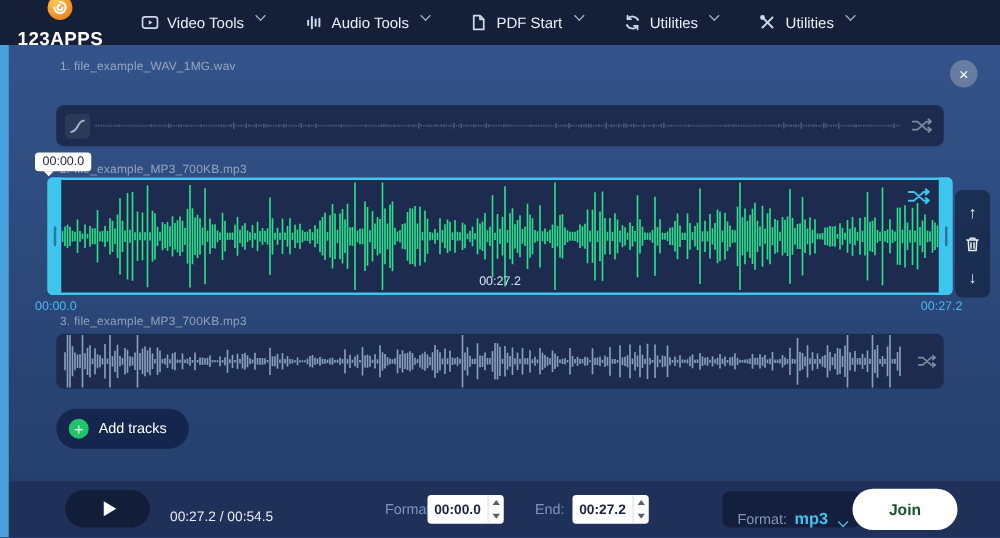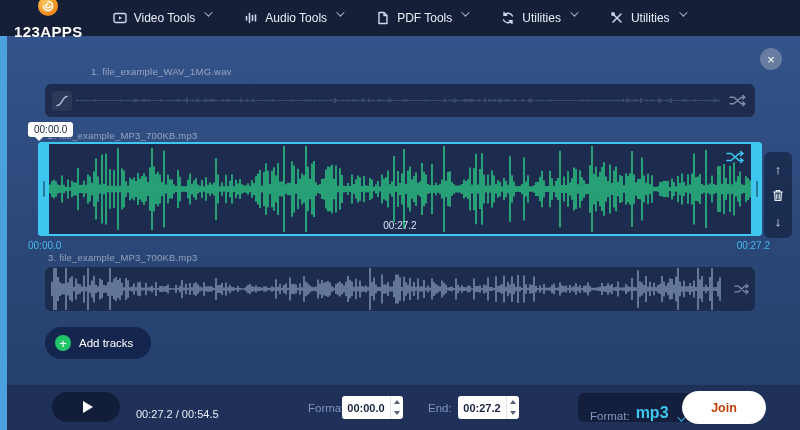--- a/index.html
+++ b/index.html
@@ -91,24 +91,24 @@
                     font-size:11px; font-weight:bold; color:#1a2440; font-family:"Liberation Sans",sans-serif; }
   .spinner { width:13px; border-left:1px solid #dfe3ea; display:flex; flex-direction:column; }
   .spinner span { flex:1; display:flex; align-items:center; justify-content:center; cursor:pointer; }
   .tri-up { width:0; height:0; border-left:3px solid transparent; border-right:3px solid transparent;
             border-bottom:4px solid #555f75; }
   .tri-dn { width:0; height:0; border-left:3px solid transparent; border-right:3px solid transparent;
             border-top:4px solid #555f75; }
   .format-btn { position:absolute; left:578px; top:8px; height:29px; border-radius:6px; background:#131f3d;
                 display:flex; align-items:flex-end; gap:6px; padding:0 12px; cursor:pointer; }
   .format-btn .flabel { color:#8296bd; font-size:11.5px; }
-  .format-btn .fval { color:#3ec6ef; font-size:16px; font-weight:bold; }
+  .format-btn .fval { color:#3ec6ef; font-size:13px; font-weight:bold; }
   .format-btn .chev { border-color:#3ec6ef; }
   .join-btn { position:absolute; left:682px; top:6px; width:84px; height:33px; border-radius:17px;
-              background:#fff; color:#c2410c; font-size:12.5px; font-weight:bold;
+              background:#fff; color:#14532d; font-size:12.5px; font-weight:bold;
               display:flex; align-items:center; justify-content:center; cursor:pointer; }
 </style>
 </head>
 <body>
 
 <div class="navbar">
   <div class="logo">
     <span class="logo-mark">
       <svg width="14" height="14" viewBox="0 0 14 14" fill="none" stroke="#fff" stroke-width="1.6" stroke-linecap="round">
         <path d="M7 2.5a4.5 4.5 0 1 1-4.5 4.5"></path>
@@ -131,21 +131,21 @@
         <path d="M2.5 9V5.5M5.5 11.5V2.5M8.5 9.5V4.5M11.5 10V4"></path>
       </svg>
       <span>Audio Tools</span>
       <span class="chev"></span>
     </div>
     <div class="menu-item">
       <svg width="14" height="14" viewBox="0 0 14 14" fill="none" stroke="currentColor" stroke-width="1.4" stroke-linejoin="round">
         <path d="M3 1.5h5l3 3v8H3z"></path>
           <path d="M8 1.5v3h3"></path>
       </svg>
-      <span>PDF Tools</span>
+      <span>PDF Start</span>
       <span class="chev"></span>
     </div>
     <div class="menu-item">
       <svg width="14" height="14" viewBox="0 0 14 14" fill="none" stroke="currentColor" stroke-width="1.4" stroke-linecap="round">
         <path d="M11.5 5A5 5 0 0 0 3 4.2M3 1.5v2.8h2.8"></path>
           <path d="M2.5 9a5 5 0 0 0 8.5.8M11 12.5V9.7H8.2"></path>
       </svg>
       <span>Utilities</span>
       <span class="chev"></span>
     </div>
@@ -159,21 +159,21 @@
     </div>
   </div>
 </div>
 
 <div class="main">
 
   <div class="close-btn">
     <span>×</span>
   </div>
 
-  <div class="track-label" style="left:48px; top:30px;margin-left:43px;">1. file_example_WAV_1MG.wav</div>
+  <div class="track-label" style="left:48px; top:12px;">1. file_example_WAV_1MG.wav</div>
   <div class="track-box" style="left:45px; top:48px; width:710px; height:33px;">
     <span class="fade-btn">
       <svg width="14" height="14" viewBox="0 0 14 14" fill="none" stroke="currentColor" stroke-width="1.5" stroke-linecap="round">
         <path d="M2 11.5C7.5 11.5 7 2.5 12 2.5"></path>
       </svg>
     </span>
     <div class="wave-area">
         <svg width="644" height="33">
           <path d="M1 15.6V17.4M3 15.9V17.1M5 15.9V17.1M7 15.9V17.1M9 15.9V17.1M11 15.7V17.3M13 15.9V17.1M15 15.9V17.1M17 15.9V17.1M19 15.5V17.5M21 15.9V17.1M23 15.9V17.1M25 15.9V17.1M27 15.9V17.1M29 15.9V17.1M31 15.9V17.1M33 15.9V17.1M35 15.9V17.1M37 15.9V17.1M39 15.9V17.1M41 15.9V17.1M43 15.9V17.1M45 15.4V17.6M47 15.8V17.2M49 15.9V17.1M51 15.7V17.3M53 15.9V17.1M55 15.9V17.1M57 15.7V17.3M59 14.5V18.5M61 15.3V17.7M63 15.9V17.1M65 15.9V17.1M67 15.3V17.7M69 15.3V17.7M71 15.9V17.1M73 15.5V17.5M75 15.9V17.1M77 15.9V17.1M79 15.9V17.1M81 15.9V17.1M83 15.9V17.1M85 15.2V17.8M87 15.9V17.1M89 15.9V17.1M91 15.9V17.1M93 15.9V17.1M95 15.9V17.1M97 15.9V17.1M99 15.7V17.3M101 15.6V17.4M103 15.3V17.7M105 15.9V17.1M107 15.7V17.3M109 15.4V17.6M111 13.7V19.3M113 15.9V17.1M115 15.9V17.1M117 15.6V17.4M119 15.9V17.1M121 14.7V18.3M123 15.6V17.4M125 15.9V17.1M127 15.9V17.1M129 14.8V18.2M131 15.6V17.4M133 15.6V17.4M135 14.9V18.1M137 15.3V17.7M139 15.5V17.5M141 15.9V17.1M143 15.9V17.1M145 15.9V17.1M147 15.3V17.7M149 15.9V17.1M151 14.9V18.1M153 15.4V17.6M155 15.9V17.1M157 15.9V17.1M159 15.9V17.1M161 15.9V17.1M163 15.7V17.3M165 14.4V18.6M167 15.9V17.1M169 15.9V17.1M171 15.3V17.7M173 15.9V17.1M175 15.9V17.1M177 14.7V18.3M179 15.9V17.1M181 15.9V17.1M183 15.9V17.1M185 15.9V17.1M187 15.9V17.1M189 15.9V17.1M191 15.8V17.2M193 15.9V17.1M195 15.9V17.1M197 15.2V17.8M199 15.9V17.1M201 15.9V17.1M203 15.9V17.1M205 15.9V17.1M207 15.9V17.1M209 15.9V17.1M211 15.9V17.1M213 15.9V17.1M215 15.9V17.1M217 15.4V17.6M219 15.9V17.1M221 15.9V17.1M223 15.9V17.1M225 15.9V17.1M227 15.9V17.1M229 15.5V17.5M231 15.4V17.6M233 15.4V17.6M235 15.7V17.3M237 15.9V17.1M239 15.5V17.5M241 15.9V17.1M243 15.7V17.3M245 15.9V17.1M247 15.9V17.1M249 15.9V17.1M251 15.7V17.3M253 15.9V17.1M255 15.4V17.6M257 15.9V17.1M259 14.1V18.9M261 15.6V17.4M263 15.9V17.1M265 15.9V17.1M267 15.5V17.5M269 15.9V17.1M271 15.9V17.1M273 15.4V17.6M275 15.9V17.1M277 15.5V17.5M279 15.4V17.6M281 15.7V17.3M283 15.9V17.1M285 15.7V17.3M287 14.2V18.8M289 15.9V17.1M291 15.9V17.1M293 14.4V18.6M295 15.9V17.1M297 15.6V17.4M299 15.9V17.1M301 15.9V17.1M303 15.3V17.7M305 15.7V17.3M307 15.8V17.2M309 15.9V17.1M311 15.7V17.3M313 14.6V18.4M315 15.3V17.7M317 15.9V17.1M319 15.9V17.1M321 15.9V17.1M323 15.9V17.1M325 15.9V17.1M327 15.4V17.6M329 15.5V17.5M331 15.6V17.4M333 15.9V17.1M335 15.9V17.1M337 15.9V17.1M339 15.9V17.1M341 15.9V17.1M343 15.9V17.1M345 15.9V17.1M347 15.9V17.1M349 15.4V17.6M351 15.9V17.1M353 15.7V17.3M355 15.9V17.1M357 15.9V17.1M359 15.9V17.1M361 15.9V17.1M363 15.9V17.1M365 15.9V17.1M367 15.9V17.1M369 14.4V18.6M371 15.9V17.1M373 15.8V17.2M375 15.7V17.3M377 15.5V17.5M379 14.3V18.7M381 15.5V17.5M383 15.9V17.1M385 15.9V17.1M387 15.7V17.3M389 15.1V17.9M391 15.5V17.5M393 15.1V17.9M395 14.9V18.1M397 15.3V17.7M399 15.9V17.1M401 15.9V17.1M403 15.2V17.8M405 15.9V17.1M407 15.9V17.1M409 13.9V19.1M411 15.9V17.1M413 15.1V17.9M415 15.5V17.5M417 15.8V17.2M419 15.0V18.0M421 15.9V17.1M423 14.8V18.2M425 14.8V18.2M427 15.9V17.1M429 15.4V17.6M431 15.0V18.0M433 15.7V17.3M435 15.9V17.1M437 15.9V17.1M439 14.9V18.1M441 15.9V17.1M443 15.9V17.1M445 15.9V17.1M447 15.0V18.0M449 15.9V17.1M451 15.9V17.1M453 15.1V17.9M455 14.2V18.8M457 15.9V17.1M459 15.9V17.1M461 15.8V17.2M463 15.9V17.1M465 15.9V17.1M467 15.9V17.1M469 15.9V17.1M471 15.9V17.1M473 15.8V17.2M475 15.5V17.5M477 15.9V17.1M479 15.9V17.1M481 15.9V17.1M483 15.9V17.1M485 15.9V17.1M487 15.9V17.1M489 15.9V17.1M491 15.9V17.1M493 15.9V17.1M495 15.9V17.1M497 15.9V17.1M499 15.9V17.1M501 15.9V17.1M503 15.9V17.1M505 15.5V17.5M507 15.6V17.4M509 15.9V17.1M511 15.4V17.6M513 15.9V17.1M515 15.9V17.1M517 15.9V17.1M519 15.7V17.3M521 15.9V17.1M523 15.9V17.1M525 15.9V17.1M527 15.7V17.3M529 15.9V17.1M531 15.8V17.2M533 15.9V17.1M535 15.9V17.1M537 15.8V17.2M539 15.9V17.1M541 15.9V17.1M543 15.8V17.2M545 15.9V17.1M547 15.0V18.0M549 15.9V17.1M551 14.0V19.0M553 15.2V17.8M555 15.6V17.4M557 15.5V17.5M559 15.5V17.5M561 15.3V17.7M563 15.9V17.1M565 14.0V19.0M567 15.9V17.1M569 15.9V17.1M571 15.6V17.4M573 15.9V17.1M575 15.4V17.6M577 15.8V17.2M579 15.9V17.1M581 15.9V17.1M583 14.1V18.9M585 15.0V18.0M587 15.9V17.1M589 15.8V17.2M591 15.6V17.4M593 15.6V17.4M595 14.1V18.9M597 15.9V17.1M599 15.9V17.1M601 15.9V17.1M603 15.9V17.1M605 15.9V17.1M607 15.5V17.5M609 15.3V17.7M611 15.8V17.2M613 15.9V17.1M615 15.9V17.1M617 15.9V17.1M619 15.6V17.4M621 15.9V17.1M623 15.9V17.1M625 15.9V17.1M627 15.9V17.1M629 15.8V17.2M631 15.9V17.1M633 15.9V17.1M635 15.9V17.1M637 15.7V17.3M639 14.6V18.4M641 15.8V17.2M643 15.8V17.2" stroke="rgba(190,205,235,0.28)" stroke-width="1.3"></path>
         </svg>

